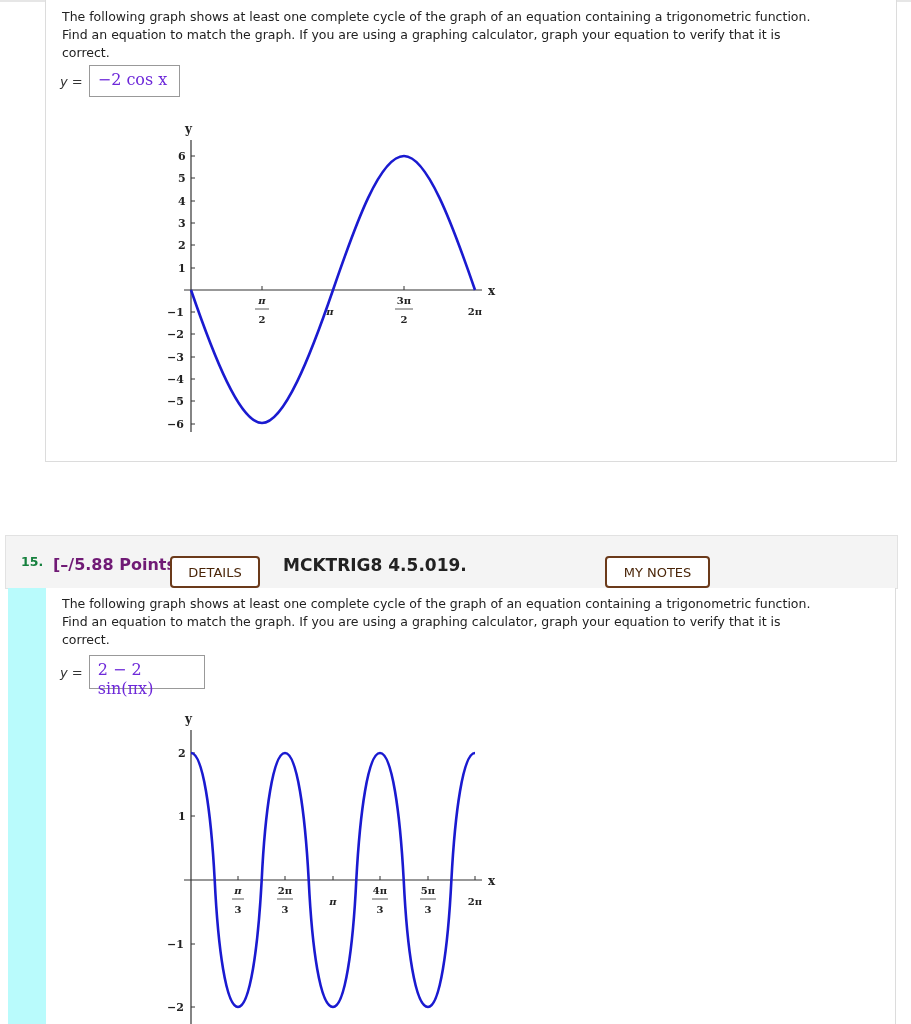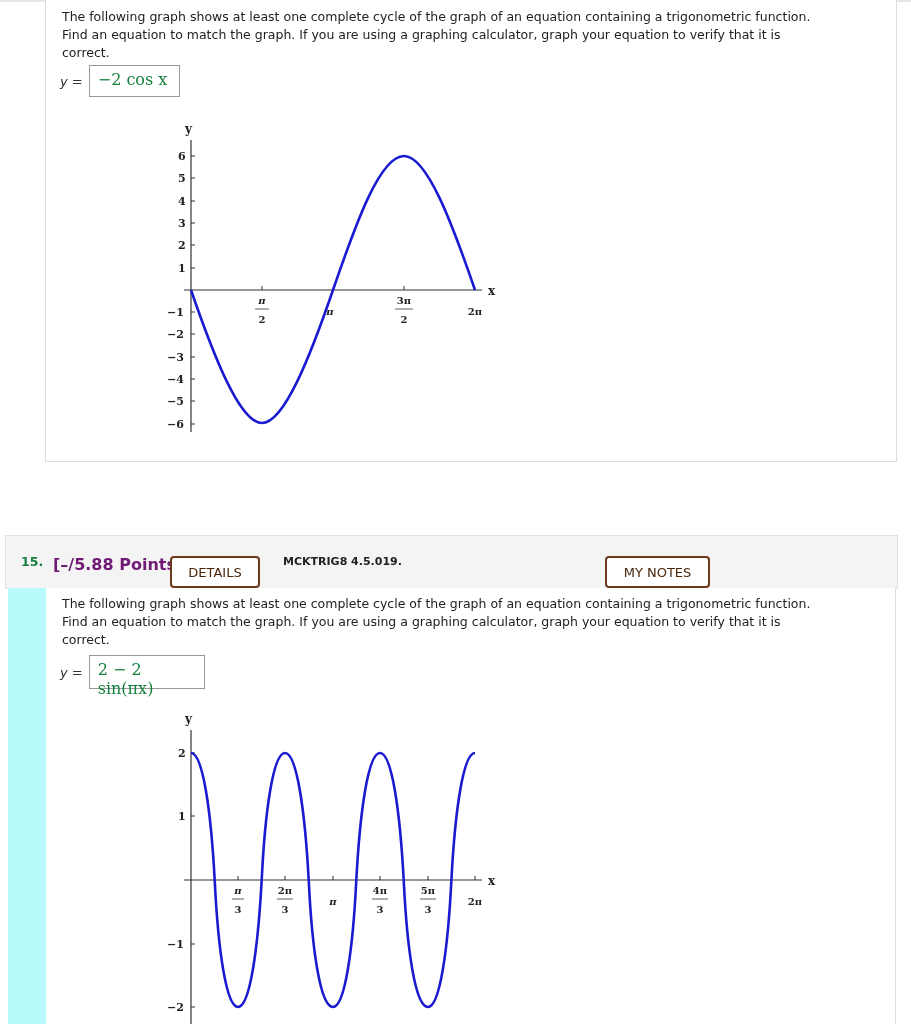--- a/index.html
+++ b/index.html
@@ -3,28 +3,28 @@
 <meta charset="utf-8">
 <style>
   html, body { margin:0; padding:0; }
   body { width:911px; height:1024px; background:#ffffff; position:relative; overflow:hidden;
          font-family:"DejaVu Sans", sans-serif; color:#222; }
   .top-strip { position:absolute; left:0; top:0; width:911px; height:2px; background:#e6e6e6; }
   .card1 { position:absolute; left:45px; top:0; width:850px; height:461px; border:1px solid #dcdcdc; border-top:none; background:#fff; }
   .qtext { position:absolute; left:62px; font-size:12.5px; line-height:18px; color:#222; width:830px; }
   .eq-row { position:absolute; left:60px; display:flex; align-items:center; font-size:13px; }
   .eq-y { font-style:italic; margin-right:6px; color:#333; }
-  .eq-box { border:1px solid #999; box-shadow: inset 0 0 0 1px #fff; padding:4px 8px; font-family:"DejaVu Serif", serif; font-size:16px; color:#15803d; background:#fff; }
+  .eq-box { border:1px solid #999; box-shadow: inset 0 0 0 1px #fff; padding:4px 8px; font-family:"DejaVu Serif", serif; font-size:16px; color:#6d28d9; background:#fff; }
   .graph { position:absolute; }
   .q-header { position:absolute; left:5px; top:535px; width:891px; height:52px; background:#f4f4f4; border:1px solid #e2e2e2; }
   .q-num { position:absolute; left:15px; top:18px; font-size:12.5px; font-weight:bold; color:#15803d; }
   .q-points { position:absolute; left:47px; top:19px; font-size:16px; font-weight:bold; color:#701a75; }
   .btn { position:absolute; top:20px; height:32px; border:2px solid #6b3a1a; border-radius:4px; background:#fff;
          font-size:13px; color:#4a2508; display:flex; align-items:center; justify-content:center; box-sizing:border-box; cursor:pointer; }
-  .q-code { position:absolute; left:277px; top:19px; font-size:11px; font-weight:bold; color:#222; }
+  .q-code { position:absolute; left:277px; top:19px; font-size:17px; font-weight:bold; color:#222; }
   .q-sidebar { position:absolute; left:8px; top:588px; width:38px; height:436px; background:#b9fbfc; border-right:1px solid #9fd8d8; }
   .card2 { position:absolute; left:46px; top:588px; width:849px; height:436px; background:#fff; border-right:1px solid #dcdcdc; }
 </style>
 </head>
 <body>
 
 <div class="top-strip"></div>
 
 <div class="card1"></div>
 <div class="qtext" style="top:8px;">

